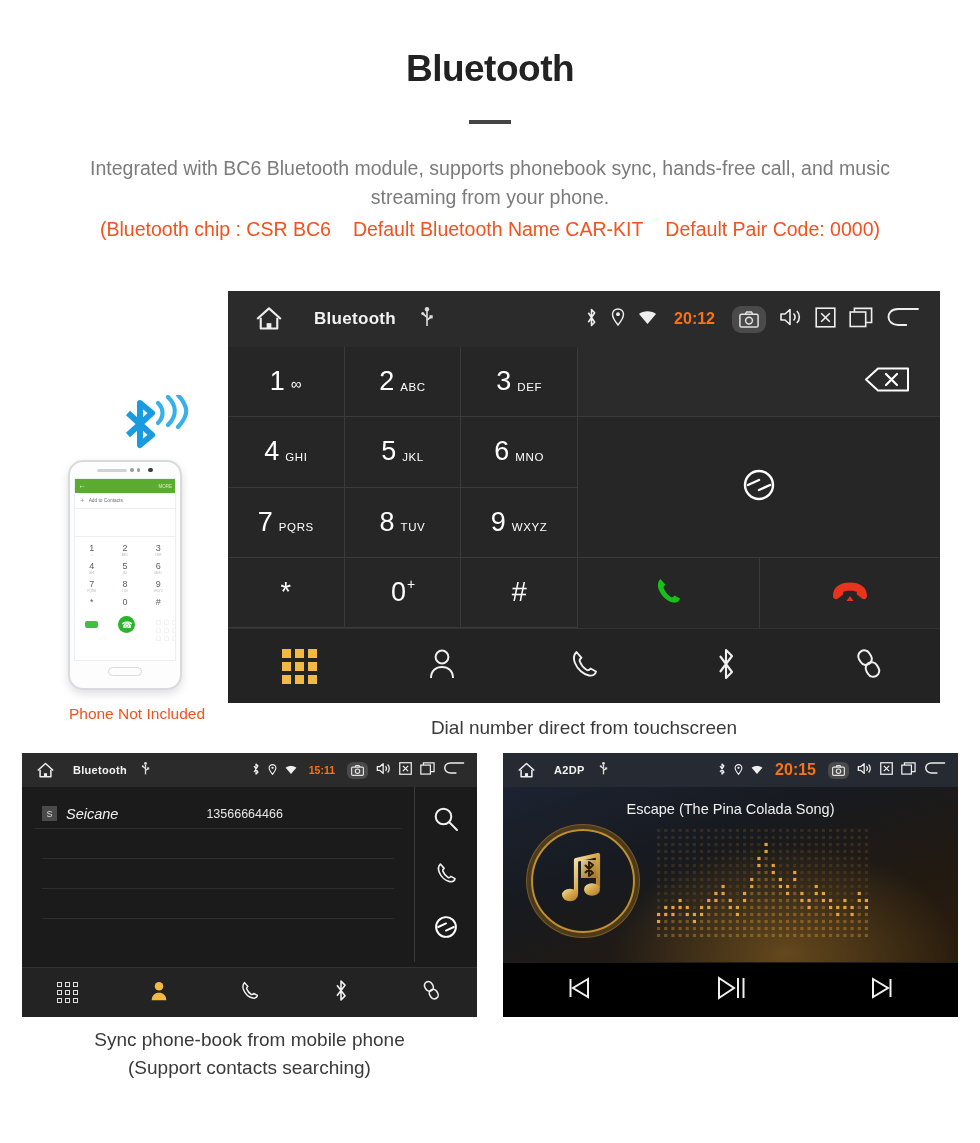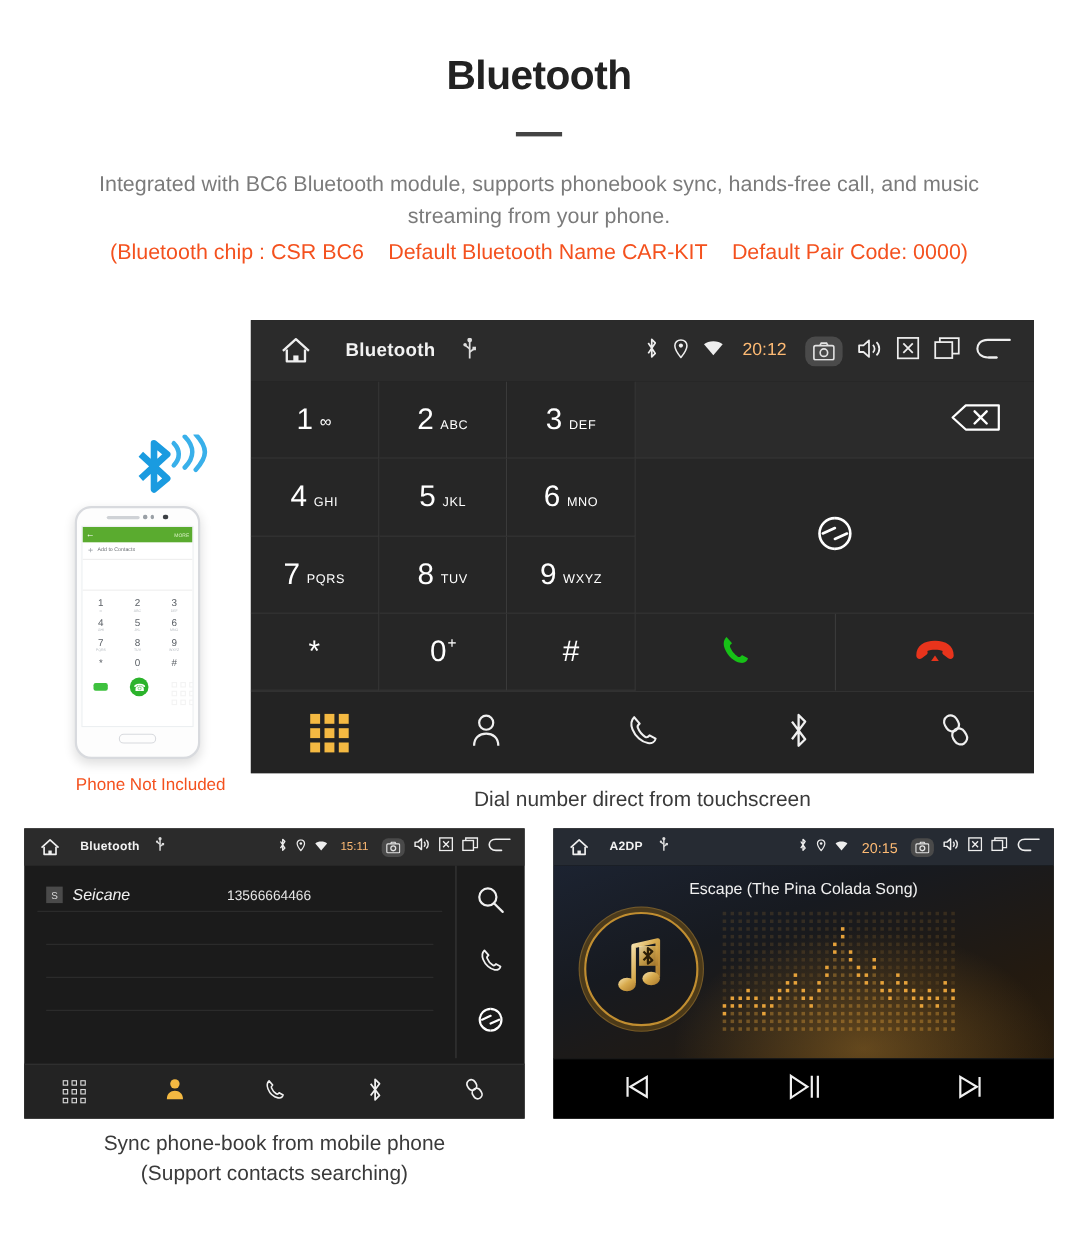--- a/index.html
+++ b/index.html
@@ -50,21 +50,21 @@
     color: #e9e9e9;
   }
   .sb-home { margin-left: 26px; display: flex; align-items: center; }
   .sb-title {
     font-size: 17px; font-weight: bold; margin-left: 30px;
     color: #f2f2f2; letter-spacing: .3px;
   }
   .sb-usb { margin-left: 24px; opacity: .95; }
   .sb-spacer { flex: 1; }
   .sb-right { display: flex; align-items: center; gap: 13px; padding-right: 20px; }
-  .sb-clock { font-size: 16px; font-weight: normal; color: #fdba74; margin: 0 4px; }
+  .sb-clock { font-size: 16px; font-weight: bold; color: #f97316; margin: 0 4px; }
   .sb-cam {
     background: #4a4a4a; border-radius: 9px; padding: 5px 7px;
     display: flex; align-items: center;
   }
 
   
   #mainScreen { left: 228px; top: 291px; width: 712px; height: 412px; }
   .dialer-body { display: flex; height: 281px; }
   .keypad {
     width: 350px; display: grid;
@@ -185,21 +185,21 @@
              align-items: center; justify-content: space-around; padding: 6px 0; }
   #pbScreen .tabbar { height: 50px; }
 
   
   #muScreen { left: 503px; top: 753px; width: 455px; height: 264px; background: #000; }
   #muScreen .statusbar { height: 34px; background: #262b33; }
   #muScreen .sb-home { margin-left: 14px; }
   #muScreen .sb-title { font-size: 11px; margin-left: 18px; }
   #muScreen .sb-usb { margin-left: 14px; }
   #muScreen .sb-right { gap: 8px; padding-right: 12px; }
-  #muScreen .sb-clock { font-size: 13px; }
+  #muScreen .sb-clock { font-size: 16px; }
   #muScreen .sb-cam { border-radius: 6px; padding: 3px 4px; }
   .mu-body {
     height: 175px; position: relative;
     background:
       radial-gradient(ellipse 240px 150px at 62% 95%, rgba(196,140,50,.40), rgba(0,0,0,0) 72%),
       linear-gradient(160deg, #1c2331 0%, #171a20 35%, #231a10 75%, #2a1d0d 100%);
   }
   .mu-track {
     position: absolute; left: 0; right: 0; top: 14px; text-align: center;
     color: #f0f0f0; font-size: 14.5px;

